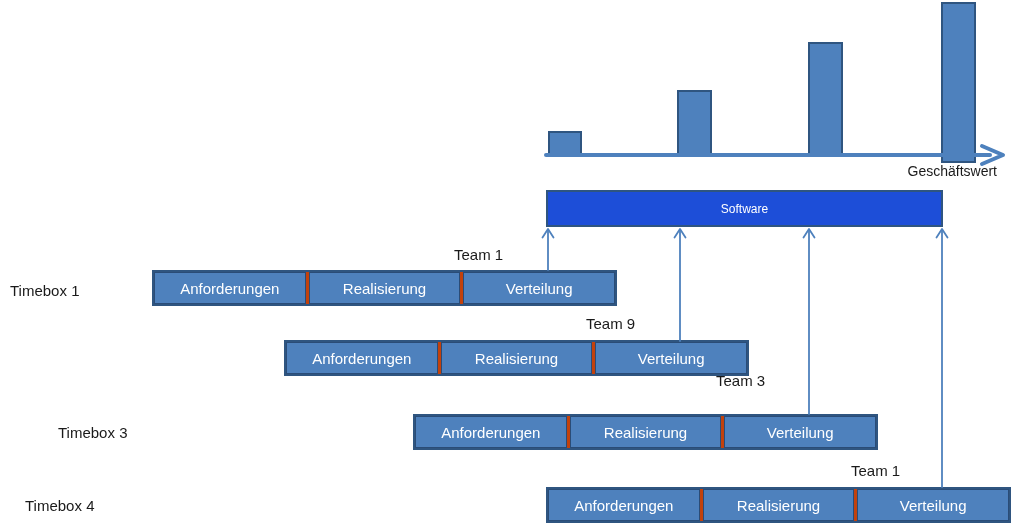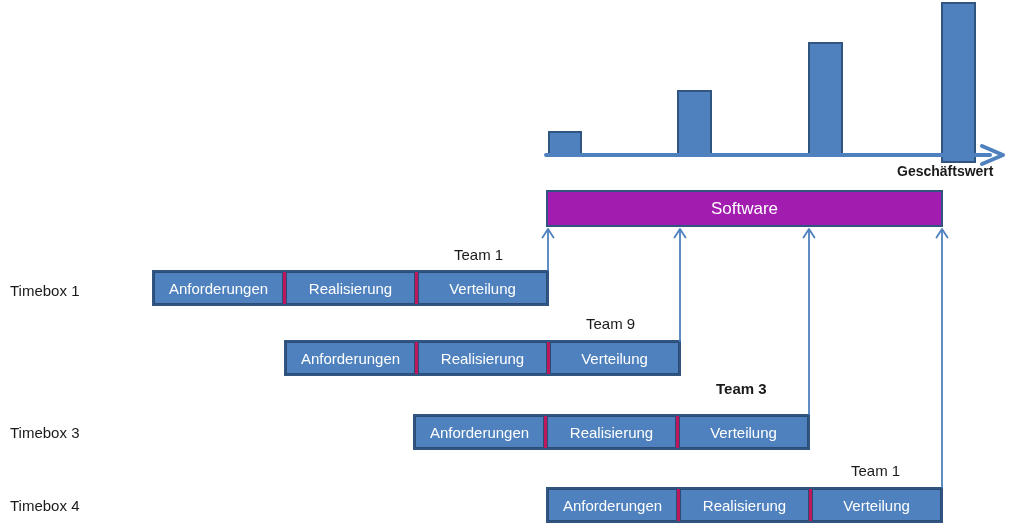--- a/index.html
+++ b/index.html
@@ -6,50 +6,50 @@
   .canvas{
     position:relative;width:1024px;height:529px;background:#ffffff;overflow:hidden;
     font-family:"Liberation Sans", sans-serif;color:#1a1a1a;
   }
   
   .vbar{position:absolute;background:#4E81BD;border:2px solid #2F5580;box-sizing:border-box;}
   .vbar1{left:548px;top:131px;width:34px;height:26px;}
   .vbar2{left:677px;top:90px;width:35px;height:67px;}
   .vbar3{left:808px;top:42px;width:35px;height:115px;}
   .vbar4{left:941px;top:2px;width:35px;height:161px;}
-  .axis-label{position:absolute;left:897px;top:163px;width:100px;text-align:left;font-size:14px;font-weight:bold;}
+  .axis-label{position:absolute;left:897px;top:163px;width:100px;text-align:right;font-size:14px;}
   
   .software-bar{
     position:absolute;left:546px;top:190px;width:397px;height:37px;box-sizing:border-box;
-    background:#a21caf;border:2px solid #2F5580;color:#fff;font-size:17px;
+    background:#1d4ed8;border:2px solid #2F5580;color:#fff;font-size:12px;
     display:flex;align-items:center;justify-content:center;
   }
   
   .tb-row{
-    position:absolute;width:397px;height:36px;box-sizing:border-box;
-    border:2px solid #2F5580;background:#be185d;display:flex;gap:3px;
+    position:absolute;width:465px;height:36px;box-sizing:border-box;
+    border:2px solid #2F5580;background:#c2410c;display:flex;gap:3px;
   }
   .tb-row .seg{
     flex:1;box-sizing:border-box;background:#4E81BD;border:1px solid #2A4C77;
     display:flex;align-items:center;justify-content:center;
     color:#ffffff;font-size:15px;white-space:nowrap;
   }
   .row1{left:152px;top:270px;}
   .row2{left:284px;top:340px;}
   .row3{left:413px;top:414px;}
   .row4{left:546px;top:487px;}
   .tb-label{
     position:absolute;left:10px;width:110px;height:36px;
     display:flex;align-items:center;font-size:15px;
   }
-  .tbl1{top:272px;} .tbl2{top:340px;} .tbl3{top:414px;} .tbl4{top:487px;}
+  .tbl1{top:272px;} .tbl2{top:340px;} .tbl3{top:414px;margin-left:48px;} .tbl4{top:487px;margin-left:15px;}
   .team-label{position:absolute;width:62px;text-align:left;font-size:15px;}
   .tm1{left:454px;top:246px;}
   .tm2{left:586px;top:315px;}
-  .tm3{left:716px;top:380px;font-weight:bold;}
+  .tm3{left:716px;top:372px;}
   .tm4{left:851px;top:462px;}
   
   .overlay{position:absolute;left:0;top:0;width:1024px;height:529px;pointer-events:none;}
 </style>
 </head>
 <body>
 
 <div class="canvas">
 
   <div>

